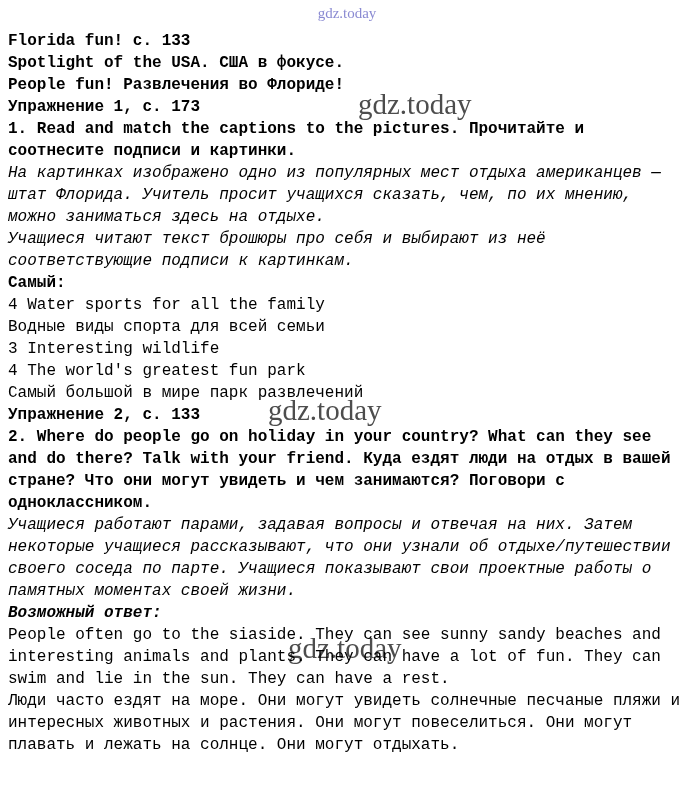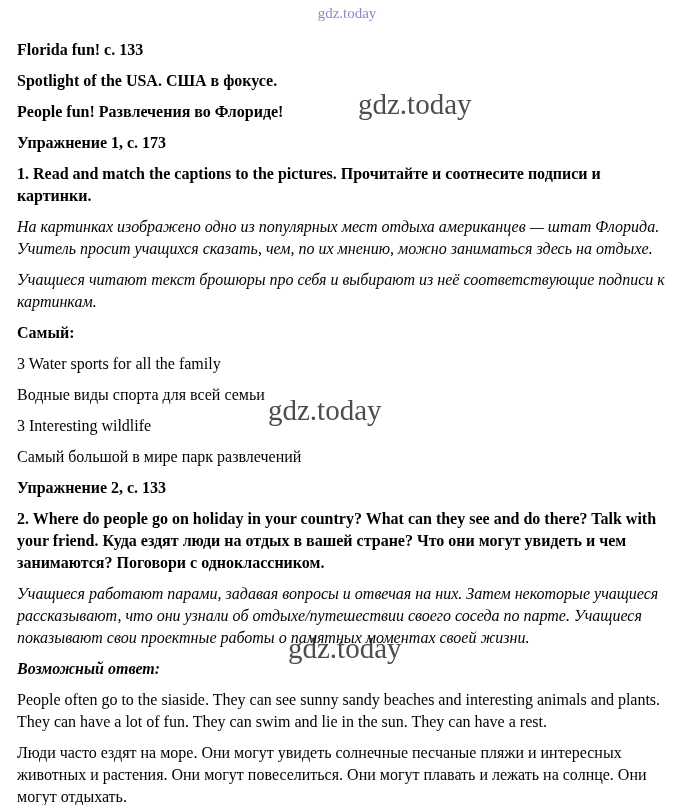--- a/index.html
+++ b/index.html
@@ -15,21 +15,21 @@
     font-family: "Liberation Serif", serif;
     font-size: 16px;
     line-height: 22px;
     color: #000000;
   }
   main {
     position: relative;
     z-index: 1;
     padding: 30px 6px 0 8px;
   }
-  p { margin: 9px; }
+  p { margin: 0; font-family: Liberation Mono, monospace; }
   .b  { font-weight: 700; }
   .i  { font-style: italic; }
   .bi { font-weight: 700; font-style: italic; }
   .wm {
     position: absolute;
     z-index: 0;
     font-family: "Liberation Serif", serif;
     font-size: 29px;
     line-height: 29px;
     color: #4d4d4d;
@@ -60,23 +60,24 @@
 
 <main>
   <p class="b">Florida fun! с. 133</p>
   <p class="b">Spotlight of the USA. США в фокусе.</p>
   <p class="b">People fun! Развлечения во Флориде!</p>
   <p class="b">Упражнение 1, с. 173</p>
   <p class="b">1. Read and match the captions to the pictures. Прочитайте и соотнесите подписи и картинки.</p>
   <p class="i">На картинках изображено одно из популярных мест отдыха американцев — штат Флорида. Учитель просит учащихся сказать, чем, по их мнению, можно заниматься здесь на отдыхе.</p>
   <p class="i">Учащиеся читают текст брошюры про себя и выбирают из неё соответствующие подписи к картинкам.</p>
   <p class="b">Самый:</p>
-  <p>3 Water sports for all the family</p>
+  <p>4 Water sports for all the family</p>
   <p>Водные виды спорта для всей семьи</p>
   <p>3 Interesting wildlife</p>
+  <p>4 The world's greatest fun park</p>
   <p>Самый большой в мире парк развлечений</p>
   <p class="b">Упражнение 2, с. 133</p>
   <p class="b">2. Where do people go on holiday in your country? What can they see and do there? Talk with your friend. Куда ездят люди на отдых в вашей стране? Что они могут увидеть и чем занимаются? Поговори с одноклассником.</p>
   <p class="i">Учащиеся работают парами, задавая вопросы и отвечая на них. Затем некоторые учащиеся рассказывают, что они узнали об отдыхе/путешествии своего соседа по парте. Учащиеся показывают свои проектные работы о памятных моментах своей жизни.</p>
   <p class="bi">Возможный ответ:</p>
   <p>People often go to the siaside. They can see sunny sandy beaches and interesting animals and plants. They can have a lot of fun. They can swim and lie in the sun. They can have a rest.</p>
   <p>Люди часто ездят на море. Они могут увидеть солнечные песчаные пляжи и интересных животных и растения. Они могут повеселиться. Они могут плавать и лежать на солнце. Они могут отдыхать.</p>
 </main>
 
 </body></html>

